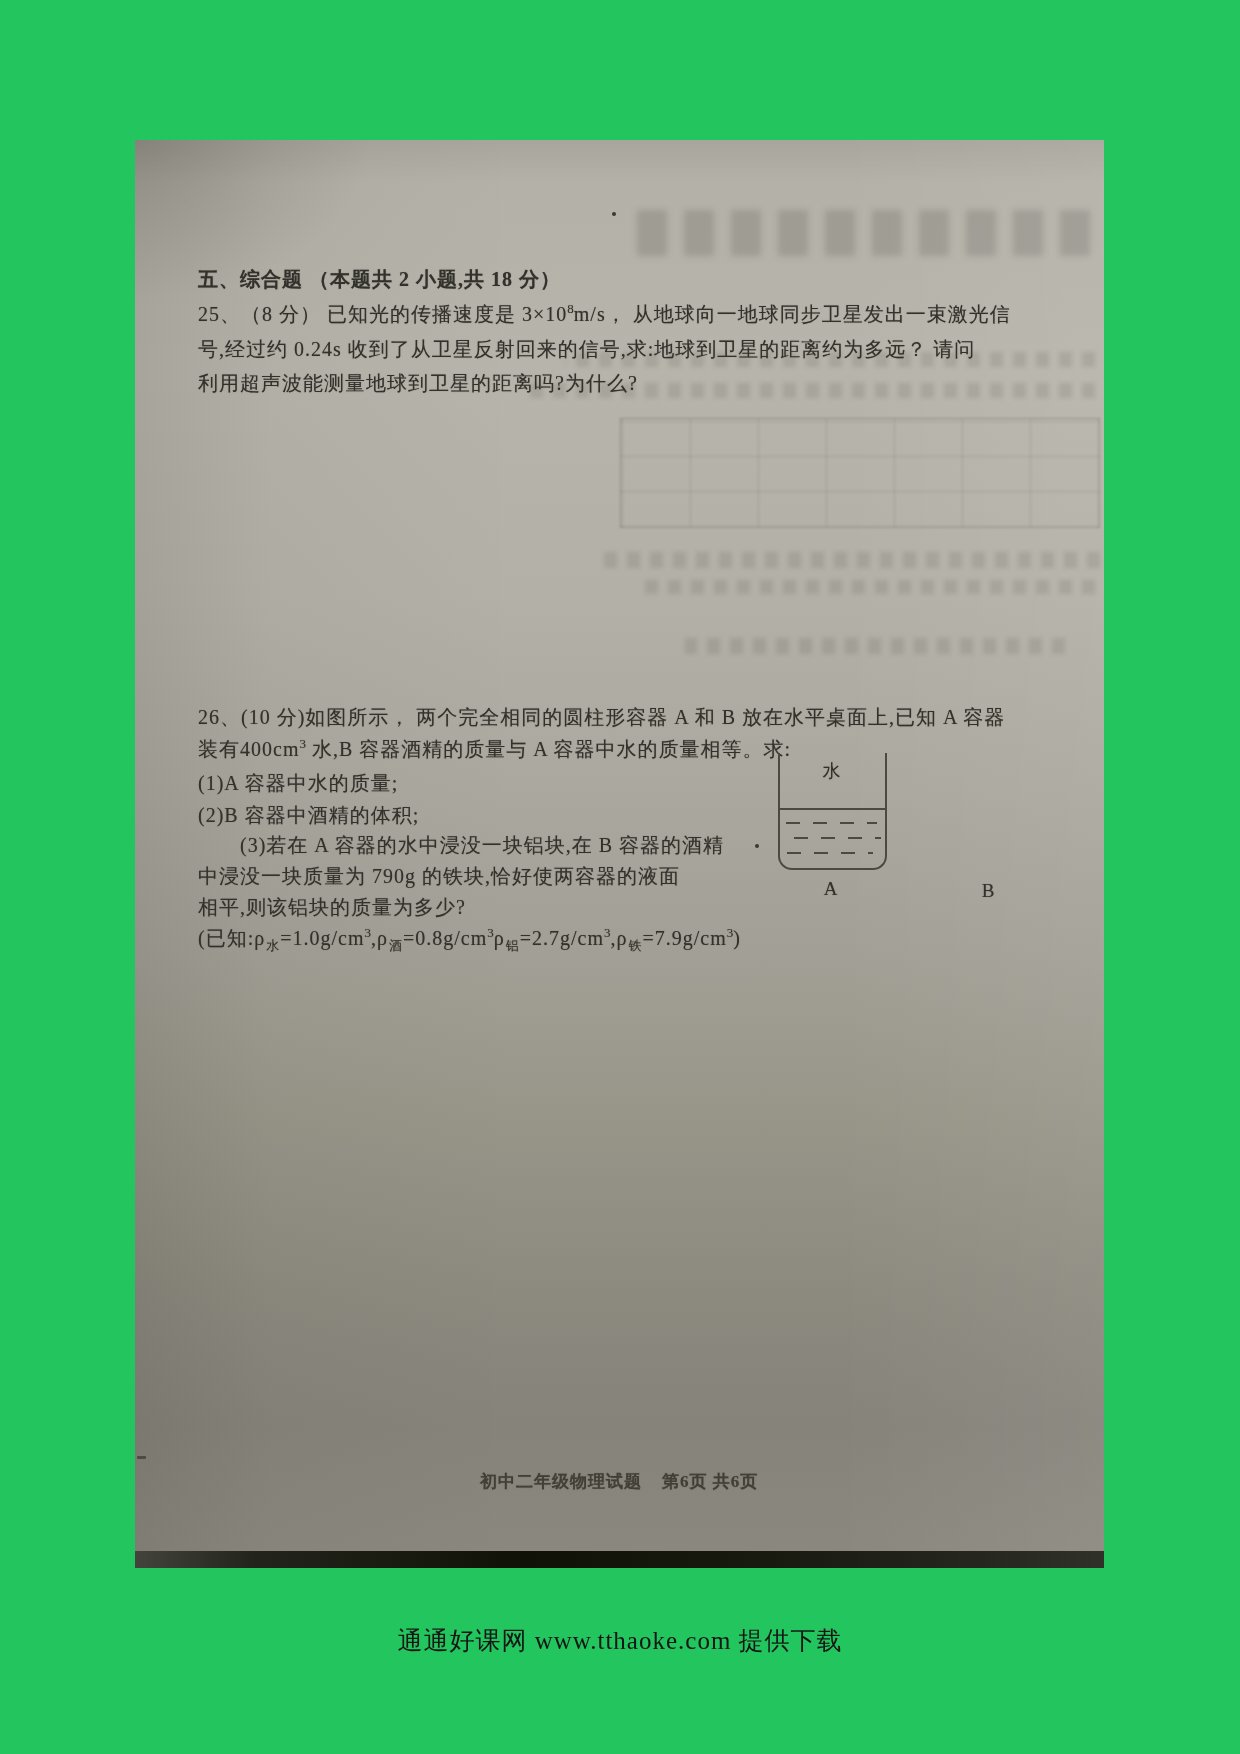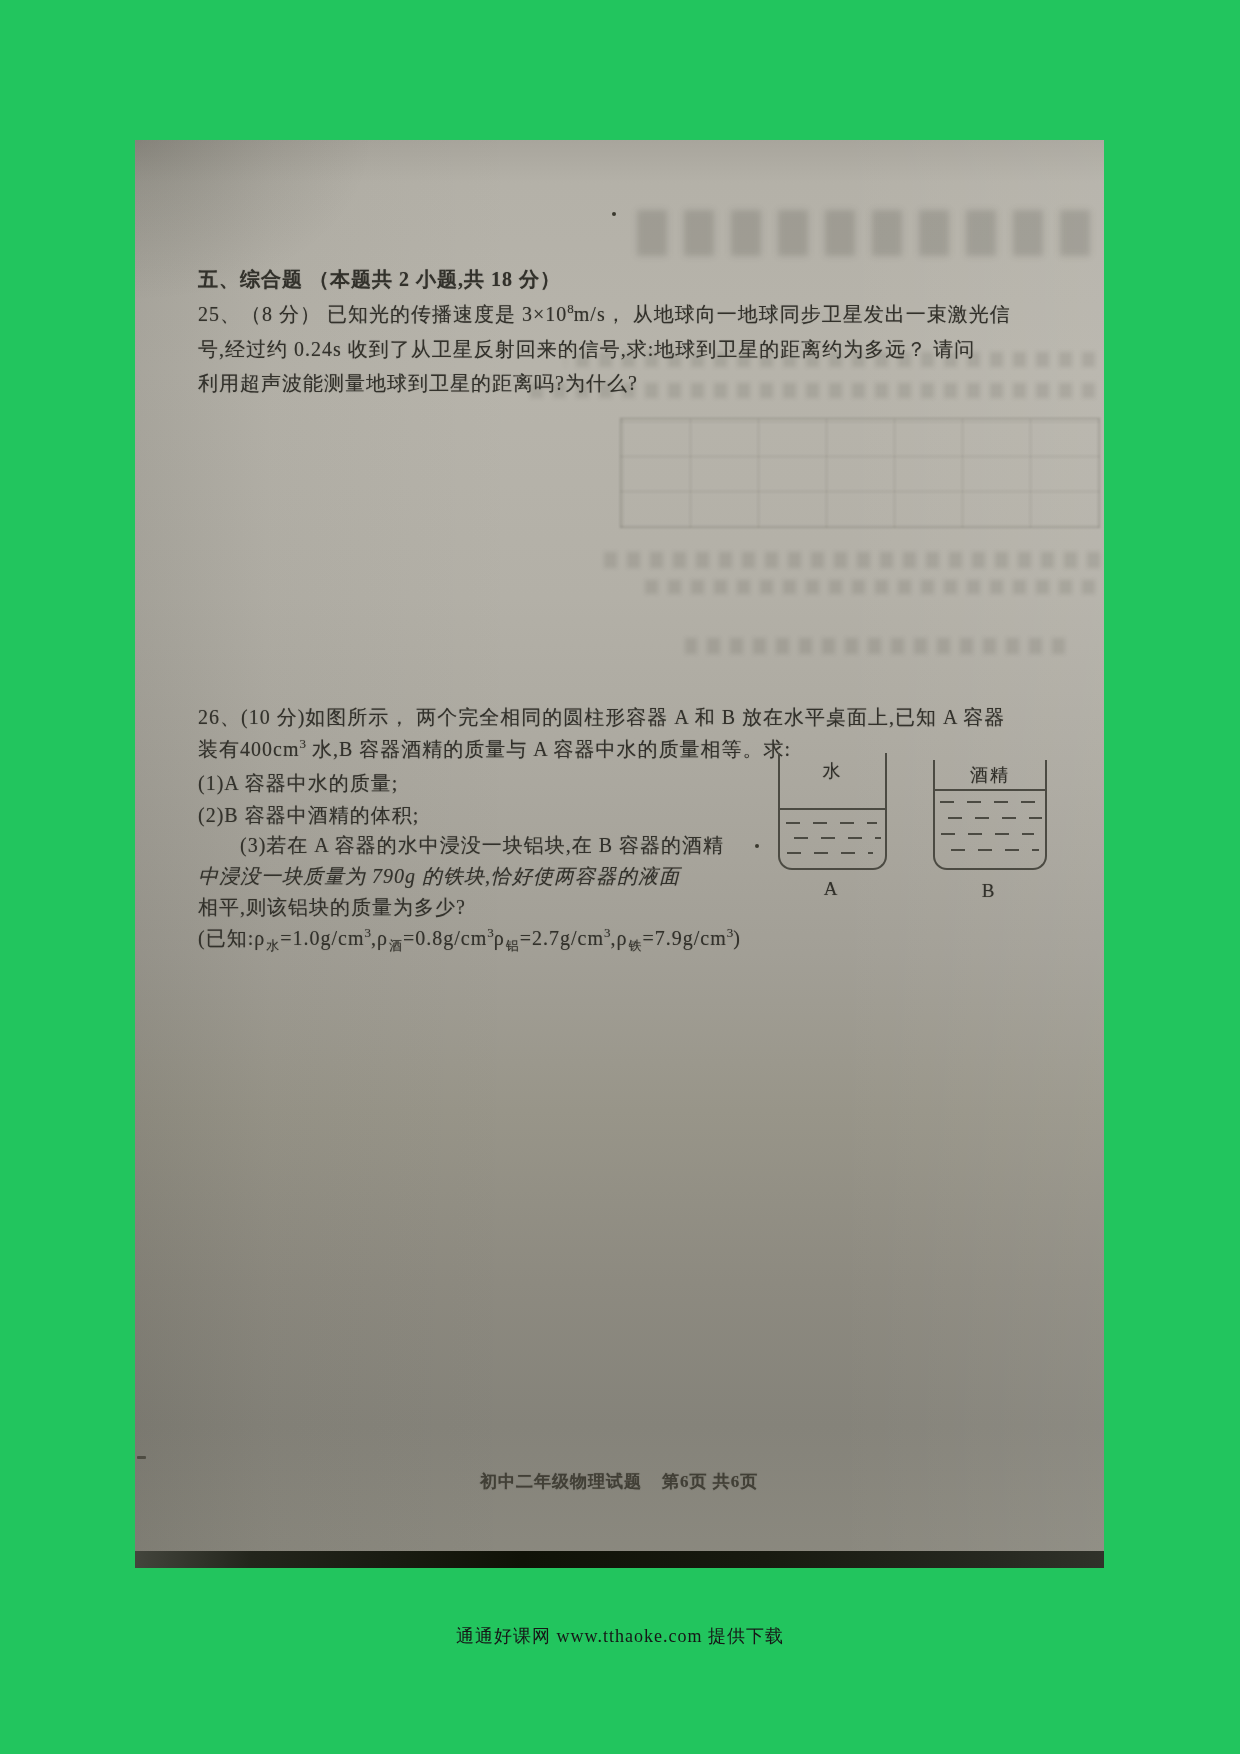--- a/index.html
+++ b/index.html
@@ -83,21 +83,21 @@
     background:
       repeating-linear-gradient(0deg, rgba(50,49,40,0.13) 0 1px, rgba(0,0,0,0) 1px 35px),
       repeating-linear-gradient(90deg, rgba(50,49,40,0.13) 0 1px, rgba(0,0,0,0) 1px 68px);
     filter:blur(1px);
   }
   .dot{position:absolute;background:#3a392f;border-radius:50%;}
 
   
   .watermark{
     position:absolute;left:0;top:1624px;width:1240px;text-align:center;
-    font-size:18px;color:#161616;letter-spacing:1px;
+    font-size:25px;color:#161616;letter-spacing:1px;
   }
 </style>
 </head>
 <body>
 
 <div class="canvas">
 
   <div class="photo">
 
     <div class="ghost g-title" style="left:485px;top:70px;width:470px;height:46px;"></div>
@@ -120,46 +120,37 @@
     <p class="tl" style="top:176px;">号,经过约 0.24s 收到了从卫星反射回来的信号,求:地球到卫星的距离约为多远？ 请问</p>
     <p class="tl" style="top:210px;">利用超声波能测量地球到卫星的距离吗?为什么?</p>
 
     <p class="tl" style="top:544px;">26、(10 分)如图所示， 两个完全相同的圆柱形容器 A 和 B 放在水平桌面上,已知 A 容器</p>
     <p class="tl" style="top:576px;">
       <span>装有400cm</span><span class="sup">3</span><span> 水,B 容器酒精的质量与 A 容器中水的质量相等。求:</span>
     </p>
     <p class="tl" style="top:610px;">(1)A 容器中水的质量;</p>
     <p class="tl" style="top:642px;">(2)B 容器中酒精的体积;</p>
     <p class="tl" style="top:672px;margin-left:42px;">(3)若在 A 容器的水中浸没一块铝块,在 B 容器的酒精</p>
-    <p class="tl" style="top:703px;font-style:italic;">中浸没一块质量为 790g 的铁块,恰好使两容器的液面</p>
+    <p class="tl" style="top:703px;">中浸没一块质量为 790g 的铁块,恰好使两容器的液面</p>
     <p class="tl" style="top:734px;">相平,则该铝块的质量为多少?</p>
 
     <p class="tl" style="top:765px;">
       <span>(已知:ρ</span><span class="sub">水</span><span>=1.0g/cm</span><span class="sup">3</span><span>,ρ</span><span class="sub">酒</span><span>=0.8g/cm</span><span class="sup">3</span><span>ρ</span><span class="sub">铝</span><span>=2.7g/cm</span><span class="sup">3</span><span>,ρ</span><span class="sub">铁</span><span>=7.9g/cm</span><span class="sup">3</span><span>)</span>
     </p>
 
     <div class="vessel" style="left:643px;top:613px;width:105px;height:115px;">
       <div class="vessel-label" style="top:6px;">水</div>
       <div class="vessel-liquid" style="top:55px;height:58px;">
         <i class="dr" style="top:12px;left:8px;right:10px;"></i>
         <i class="dr" style="top:27px;left:16px;right:6px;"></i>
         <i class="dr" style="top:42px;left:9px;right:14px;"></i>
       </div>
     </div>
     <div class="vessel-caption" style="left:643px;top:738px;width:105px;">A</div>
 
-    <div class="vessel" style="left:798px;top:620px;width:110px;height:108px;">
-      <div class="vessel-label" style="top:3px;">酒精</div>
-      <div class="vessel-liquid" style="top:29px;height:77px;">
-        <i class="dr" style="top:10px;left:7px;right:9px;"></i>
-        <i class="dr" style="top:26px;left:15px;right:5px;"></i>
-        <i class="dr" style="top:42px;left:8px;right:13px;"></i>
-        <i class="dr" style="top:58px;left:18px;right:8px;"></i>
-      </div>
-    </div>
     <div class="vessel-caption" style="left:798px;top:740px;width:110px;">B</div>
 
     <div class="page-footer">
       <span>初中二年级物理试题</span><span class="pages">第6页 共6页</span>
     </div>
 
     <div class="photo-edge"></div>
   </div>
 
   <div class="watermark">通通好课网  www.tthaoke.com  提供下载</div>

